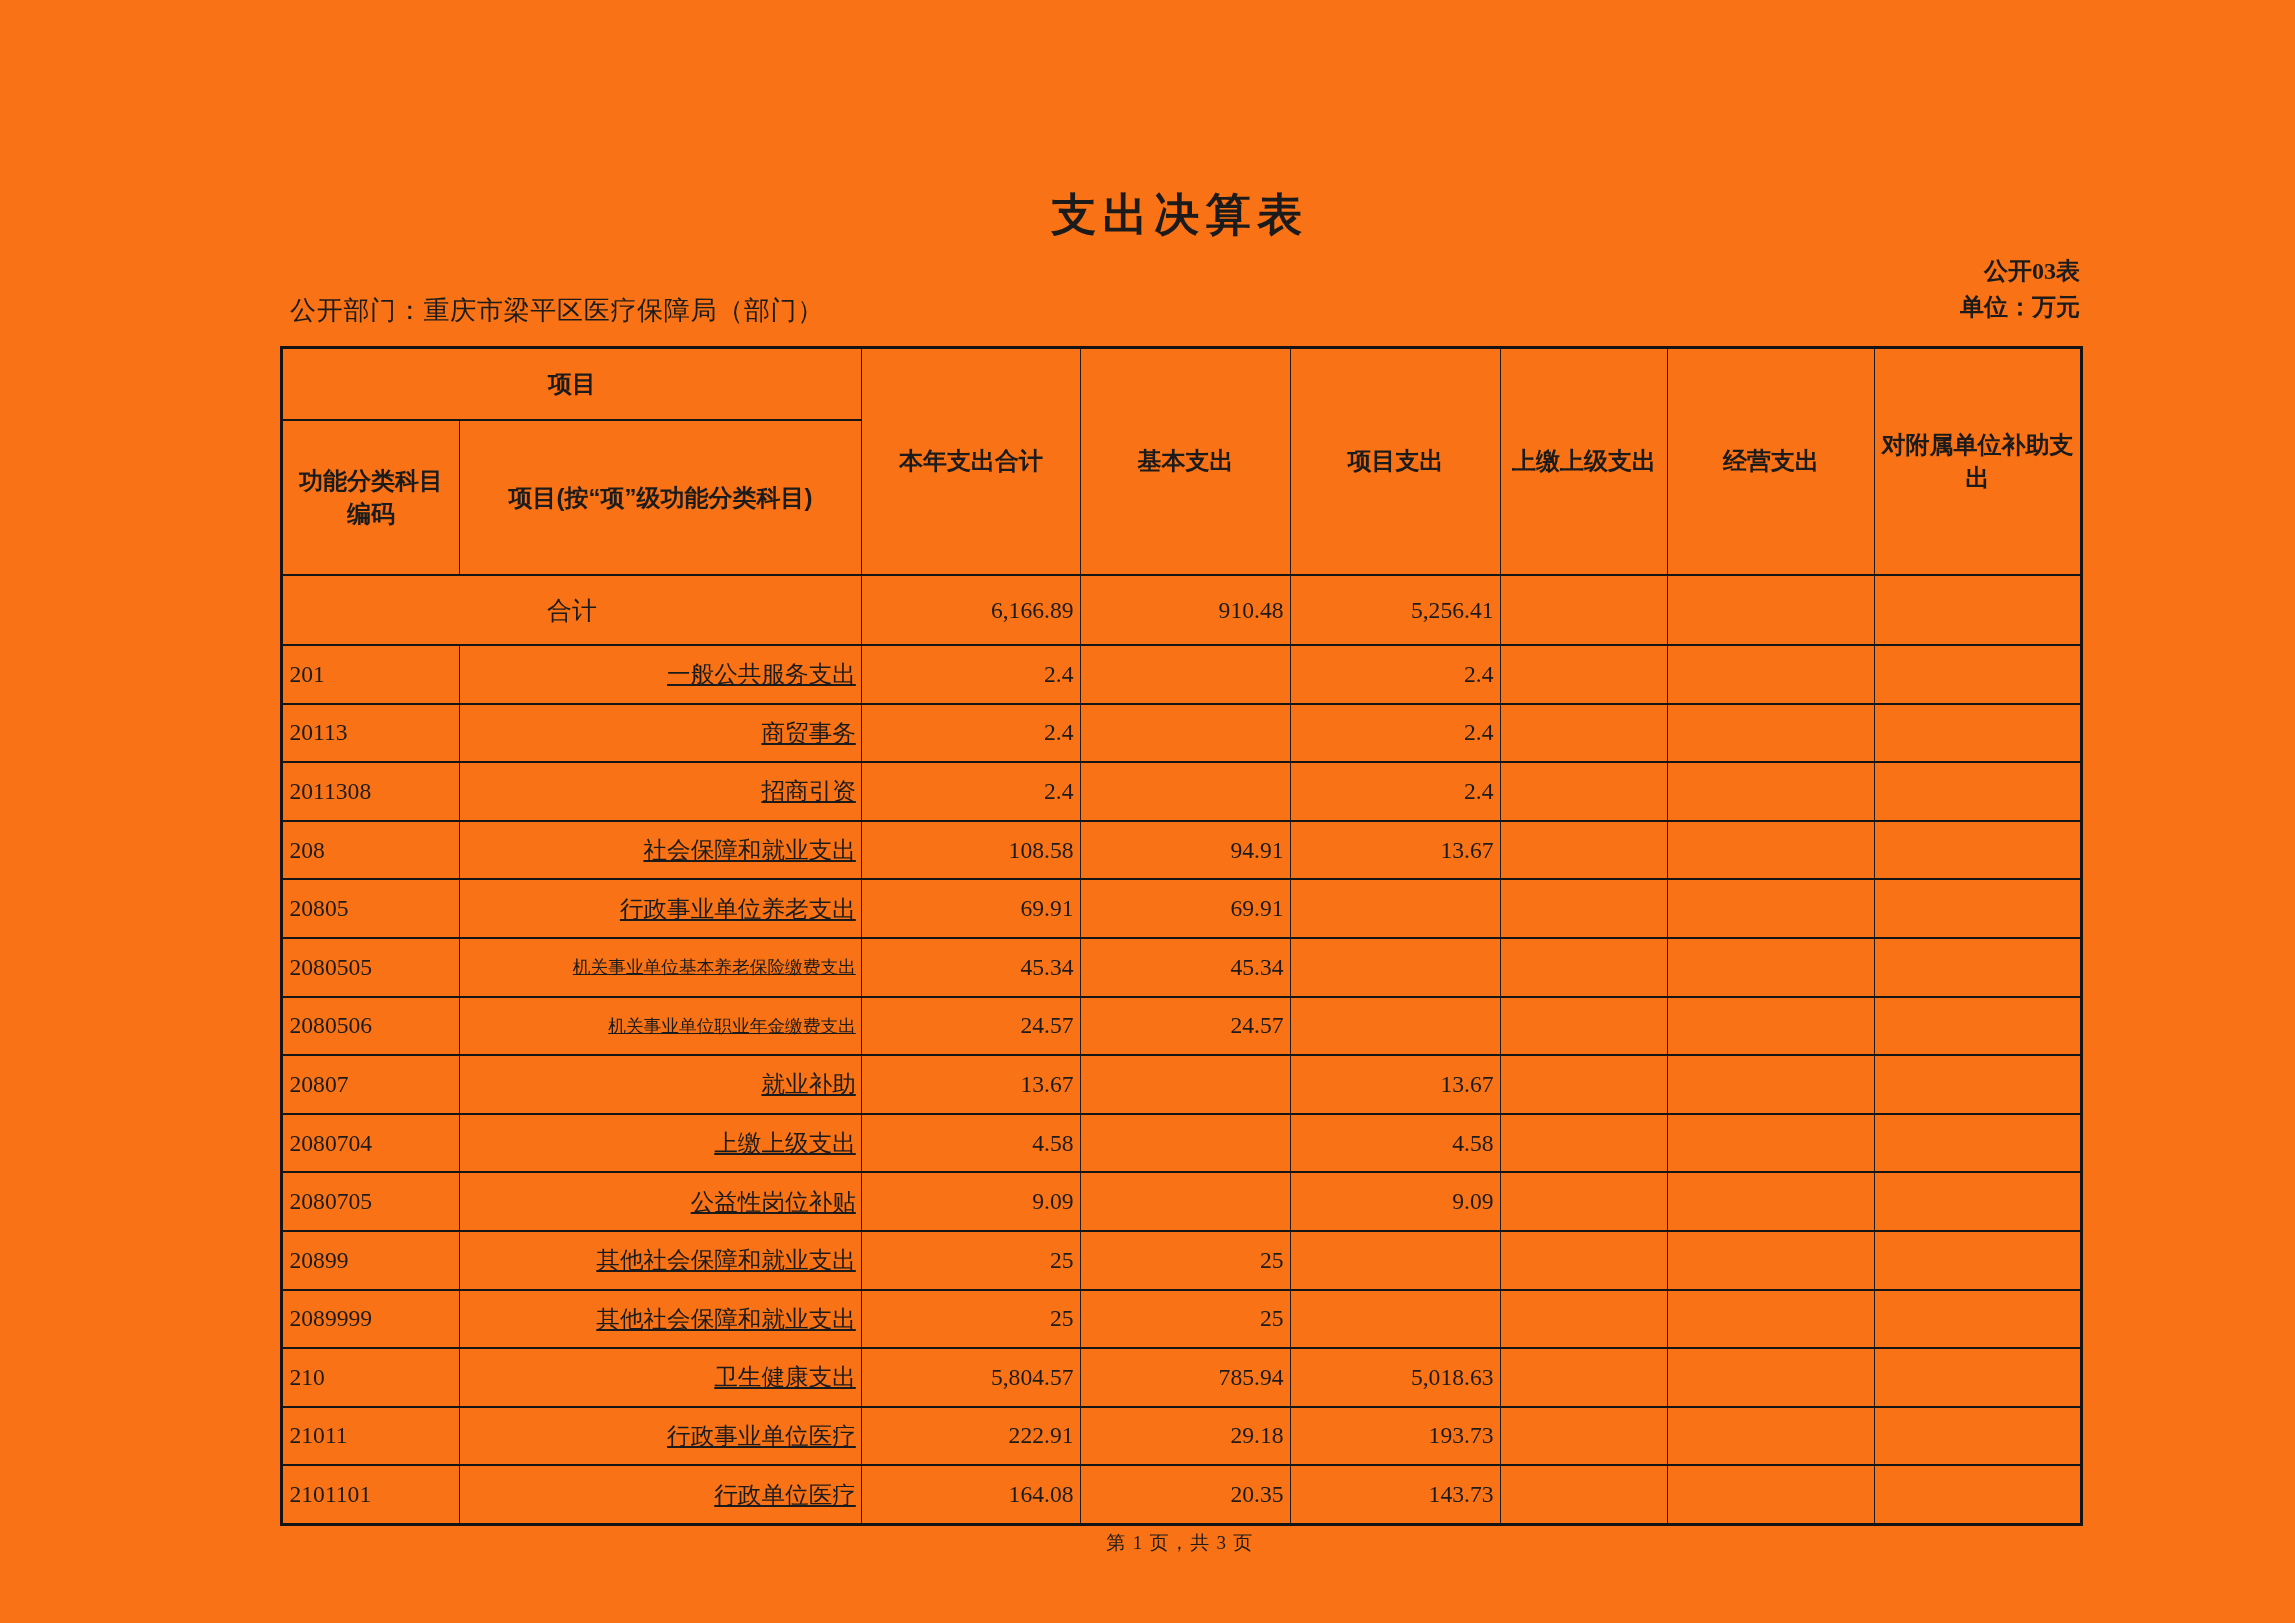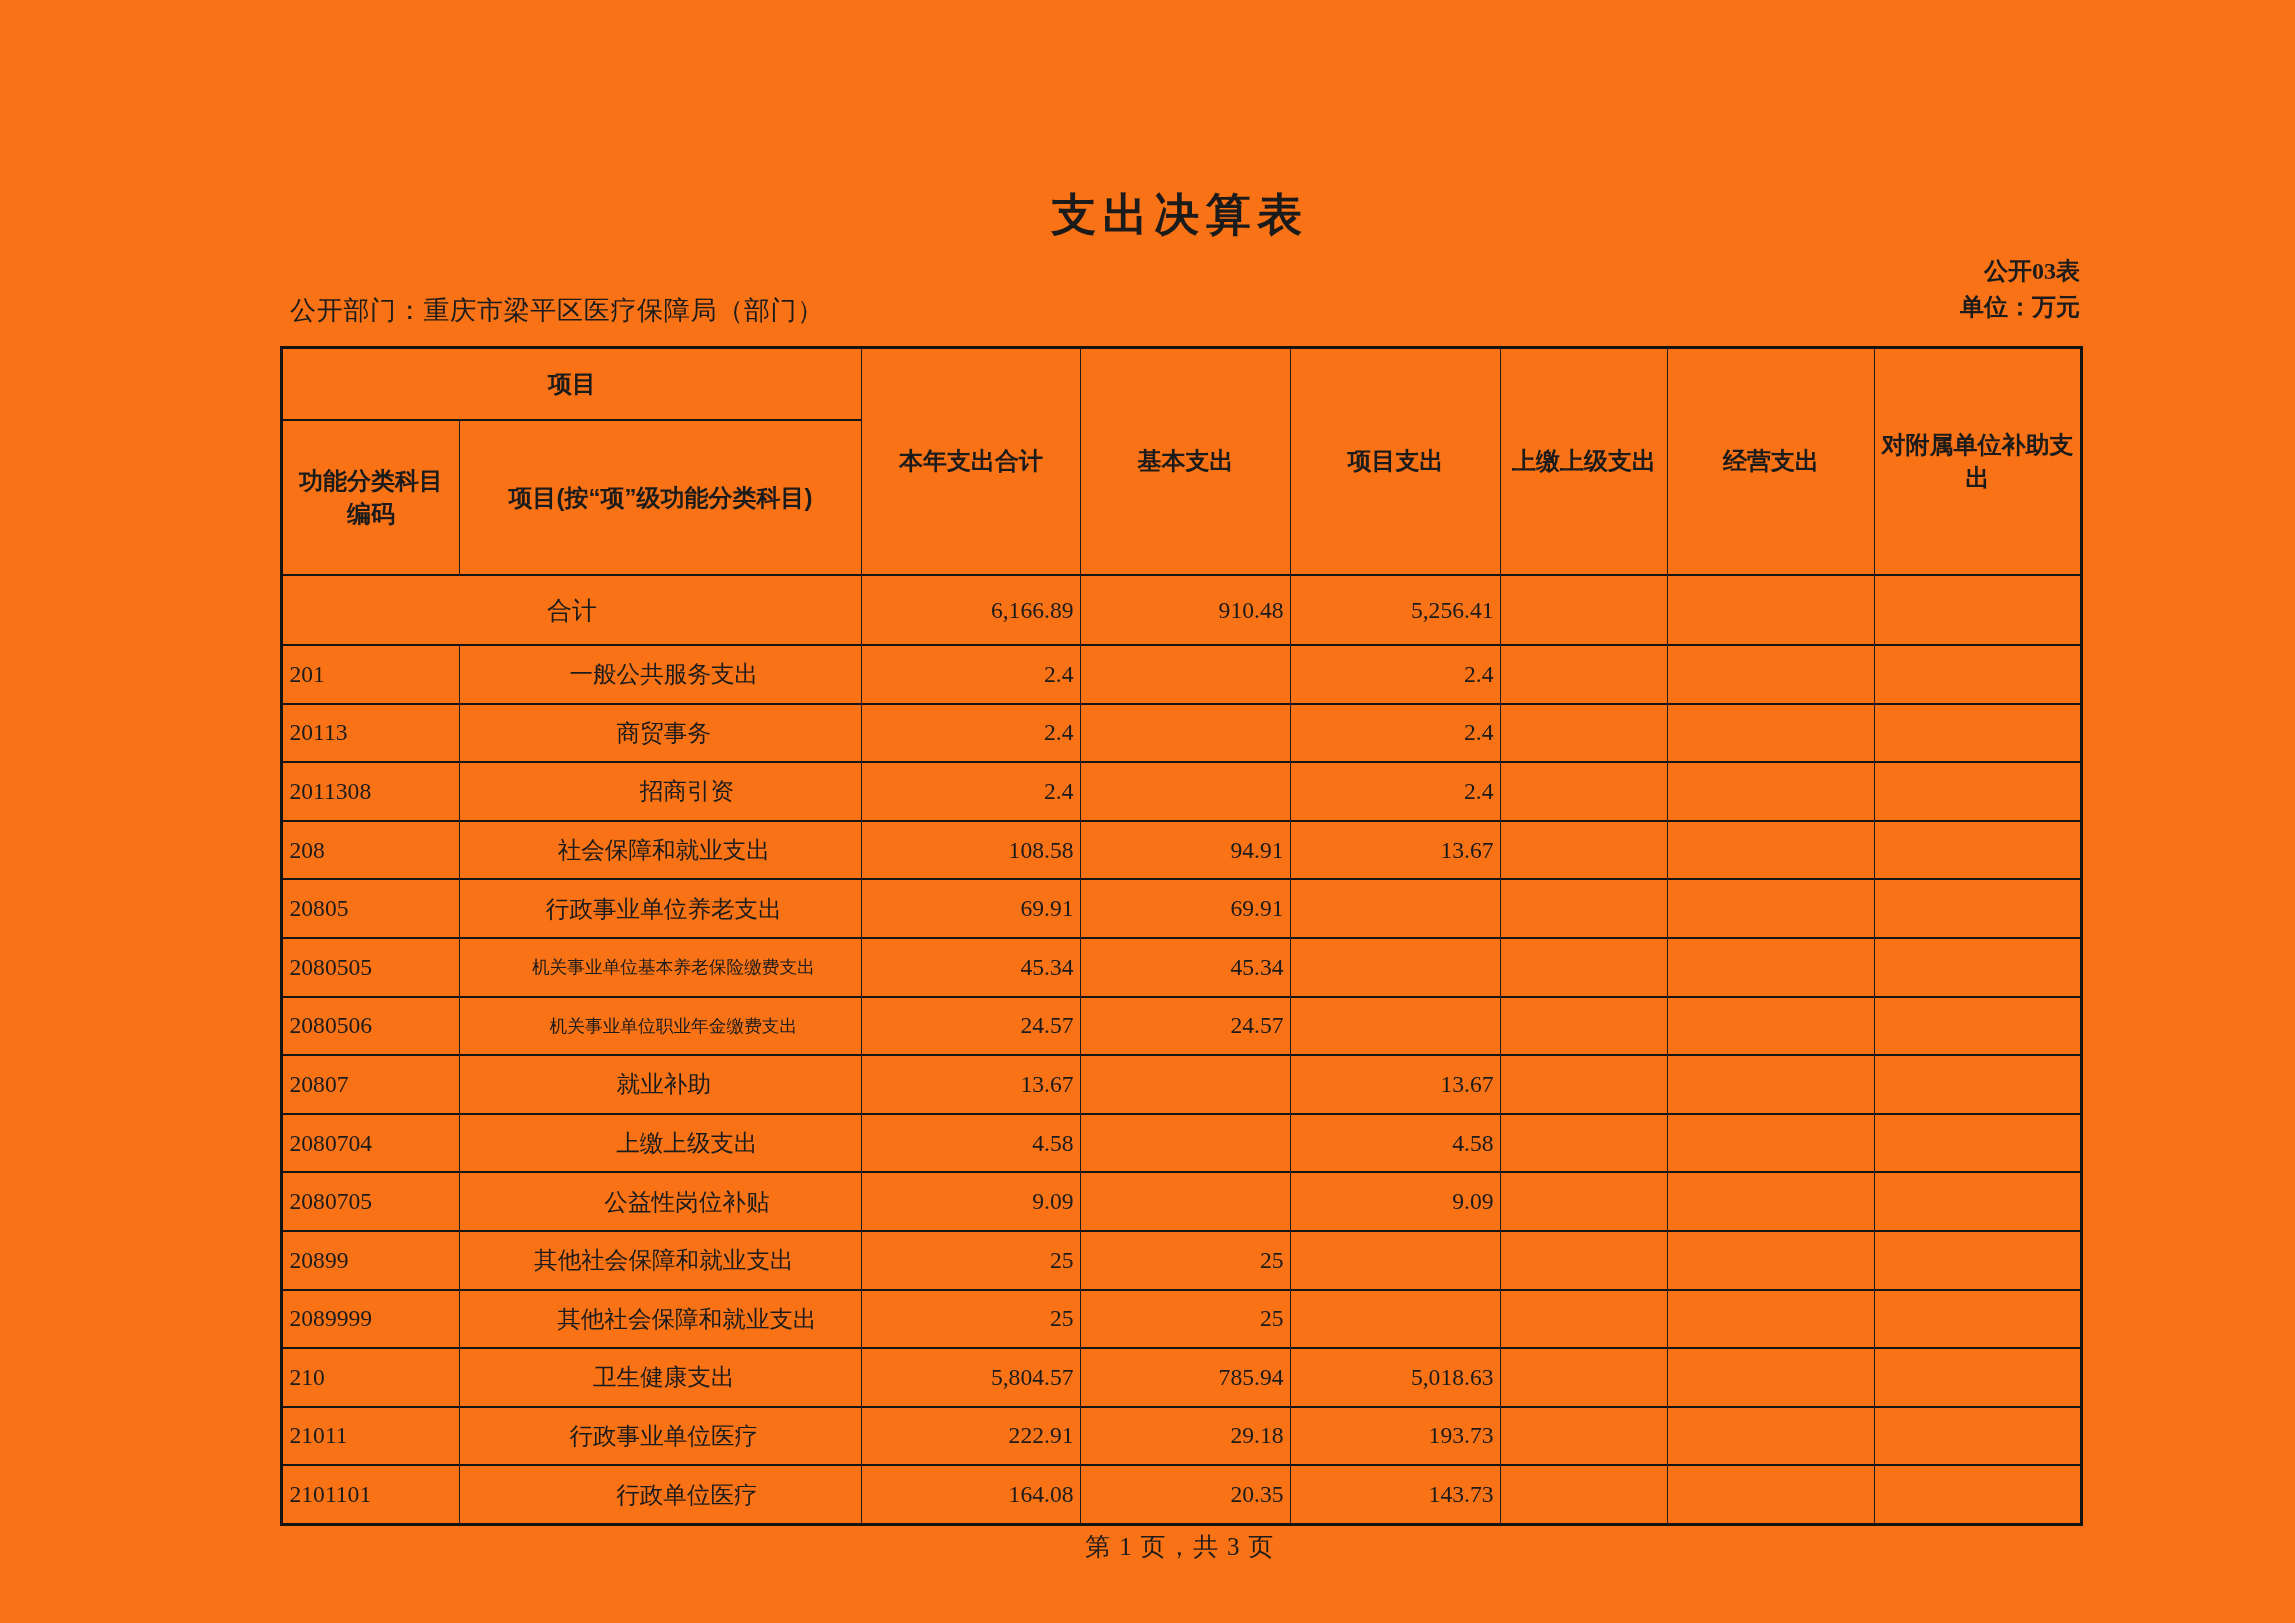--- a/index.html
+++ b/index.html
@@ -37,30 +37,30 @@
   }
   th{
     font-family:"Liberation Sans", sans-serif;
     font-weight:bold;font-size:24px;line-height:1.35;
     text-align:center;padding:2.6px 6.5px;
   }
   tr.hrow1 th{height:65px;}
   tr.hrow2 th{height:148px;}
   td{font-size:23.6px;}
   td.code{ text-align:left;padding:1.3px 3.9px 1.3px 6.5px;}
-  td.item{ text-align:center;padding:1.3px 5.2px 1.3px 11.8px;}
+  td.item{ text-align:right;padding:1.3px 5.2px 1.3px 11.8px;text-decoration:underline;}
   td.item.ind{padding-left:58px;}
   td.item.small{font-size:17.7px;padding-left:31px;}
   td.num{ text-align:right;padding:1.3px 6.5px 1.3px 2.6px;}
   tr.total-row td{height:65px;}
   tr.total-row td.tlabel{text-align:center;font-size:25px;}
   tbody tr.data-row td{height:54px;}
   .footer{
     position:absolute;top:1530px;left:280px;width:1800px;
-    text-align:center;font-size:25px;letter-spacing:1.3px;
+    text-align:center;font-size:19px;letter-spacing:1.3px;
   }
 </style>
 </head>
 <body>
 
 <div class="page">
 
   <div class="title">支出决算表</div>
 
   <div class="meta-right">

